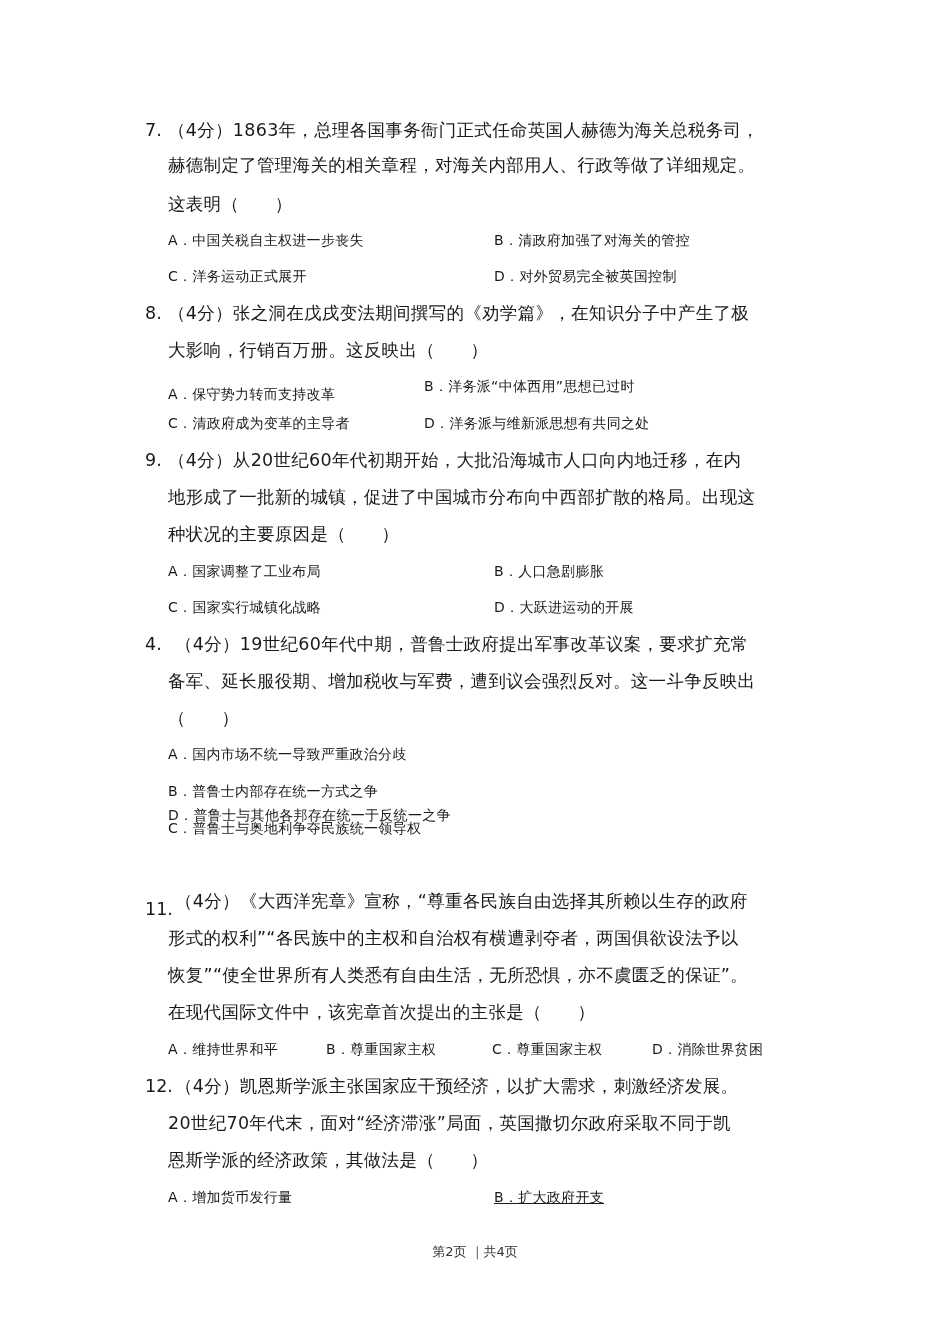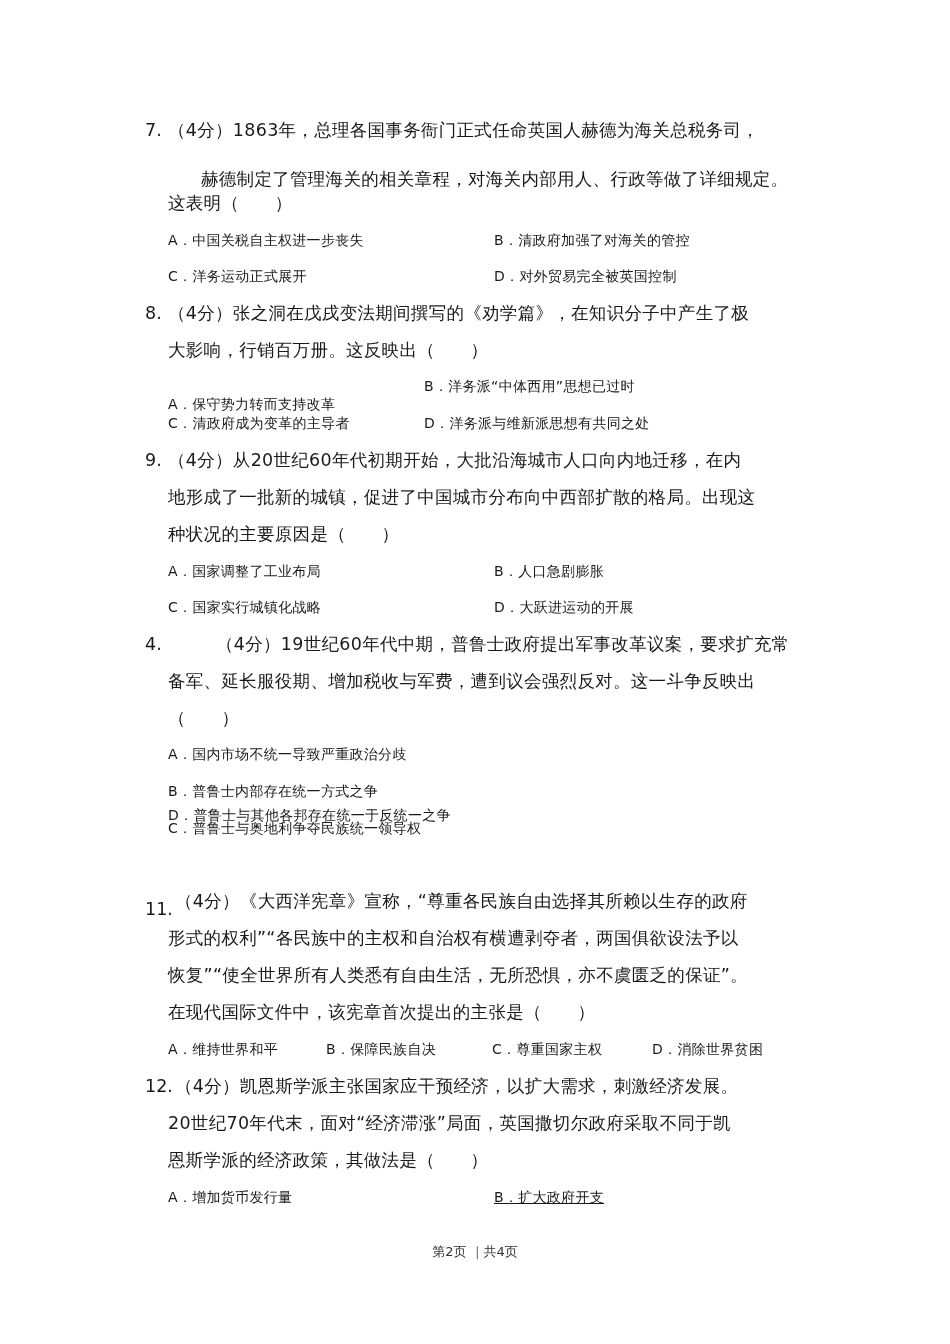--- a/index.html
+++ b/index.html
@@ -21,68 +21,68 @@
   }
 </style>
 </head>
 <body>
 
 <div class="page">
 
   <div>
     <span class="qnum" style="left:145px;top:118px;">7.</span>
     <span class="line" style="left:168px;top:118px;">（4分）1863年，总理各国事务衙门正式任命英国人赫德为海关总税务司，</span>
-    <span class="line" style="left:168px;top:167px;margin-left:33px;">赫德制定了管理海关的相关章程，对海关内部用人、行政等做了详细规定。</span>
-    <span class="line" style="left:168px;top:192px;font-family:Liberation Mono, monospace;">这表明（　　）</span>
+    <span class="line" style="left:168px;top:153px;">赫德制定了管理海关的相关章程，对海关内部用人、行政等做了详细规定。</span>
+    <span class="line" style="left:168px;top:192px;">这表明（　　）</span>
     <span class="opt" style="left:168px;top:228px;">A．中国关税自主权进一步丧失</span>
     <span class="opt" style="left:494px;top:228px;">B．清政府加强了对海关的管控</span>
     <span class="opt" style="left:168px;top:264px;">C．洋务运动正式展开</span>
     <span class="opt" style="left:494px;top:264px;">D．对外贸易完全被英国控制</span>
   </div>
 
   <div>
     <span class="qnum" style="left:145px;top:301px;">8.</span>
     <span class="line" style="left:168px;top:301px;">（4分）张之洞在戊戌变法期间撰写的《劝学篇》，在知识分子中产生了极</span>
     <span class="line" style="left:168px;top:338px;">大影响，行销百万册。这反映出（　　）</span>
-    <span class="opt" style="left:168px;top:392px;">A．保守势力转而支持改革</span>
+    <span class="opt" style="left:168px;top:382px;">A．保守势力转而支持改革</span>
     <span class="opt" style="left:424px;top:374px;">B．洋务派“中体西用”思想已过时</span>
     <span class="opt" style="left:168px;top:411px;">C．清政府成为变革的主导者</span>
     <span class="opt" style="left:424px;top:411px;">D．洋务派与维新派思想有共同之处</span>
   </div>
 
   <div>
     <span class="qnum" style="left:145px;top:448px;">9.</span>
     <span class="line" style="left:168px;top:448px;">（4分）从20世纪60年代初期开始，大批沿海城市人口向内地迁移，在内</span>
     <span class="line" style="left:168px;top:485px;">地形成了一批新的城镇，促进了中国城市分布向中西部扩散的格局。出现这</span>
     <span class="line" style="left:168px;top:522px;">种状况的主要原因是（　　）</span>
     <span class="opt" style="left:168px;top:559px;">A．国家调整了工业布局</span>
     <span class="opt" style="left:494px;top:559px;">B．人口急剧膨胀</span>
     <span class="opt" style="left:168px;top:595px;">C．国家实行城镇化战略</span>
     <span class="opt" style="left:494px;top:595px;">D．大跃进运动的开展</span>
   </div>
 
   <div>
     <span class="qnum" style="left:145px;top:632px;">4.</span>
-    <span class="line" style="left:175px;top:632px;margin-left:41px;">（4分）19世纪60年代中期，普鲁士政府提出军事改革议案，要求扩充常</span>
+    <span class="line" style="left:175px;top:632px;">（4分）19世纪60年代中期，普鲁士政府提出军事改革议案，要求扩充常</span>
     <span class="line" style="left:168px;top:669px;">备军、延长服役期、增加税收与军费，遭到议会强烈反对。这一斗争反映出</span>
     <span class="line" style="left:168px;top:706px;">（　　）</span>
     <span class="opt" style="left:168px;top:742px;">A．国内市场不统一导致严重政治分歧</span>
     <span class="opt" style="left:168px;top:779px;">B．普鲁士内部存在统一方式之争</span>
     <span class="opt" style="left:168px;top:816px;">C．普鲁士与奥地利争夺民族统一领导权</span>
     <span class="opt" style="left:168px;top:803px;">D．普鲁士与其他各邦存在统一于反统一之争</span>
   </div>
 
   <div>
     <span class="qnum" style="left:145px;top:889px;margin-top:8px;">11.</span>
     <span class="line" style="left:175px;top:889px;">（4分）《大西洋宪章》宣称，“尊重各民族自由选择其所赖以生存的政府</span>
     <span class="line" style="left:168px;top:926px;">形式的权利”“各民族中的主权和自治权有横遭剥夺者，两国俱欲设法予以</span>
     <span class="line" style="left:168px;top:963px;">恢复”“使全世界所有人类悉有自由生活，无所恐惧，亦不虞匮乏的保证”。</span>
     <span class="line" style="left:168px;top:1000px;">在现代国际文件中，该宪章首次提出的主张是（　　）</span>
     <span class="opt" style="left:168px;top:1037px;">A．维持世界和平</span>
-    <span class="opt" style="left:326px;top:1037px;">B．保障民族自决</span>
+    <span class="opt" style="left:326px;top:1037px;">B．尊重国家主权</span>
     <span class="opt" style="left:492px;top:1037px;">C．尊重国家主权</span>
     <span class="opt" style="left:652px;top:1037px;">D．消除世界贫困</span>
   </div>
 
   <div>
     <span class="qnum" style="left:145px;top:1074px;">12.</span>
     <span class="line" style="left:175px;top:1074px;">（4分）凯恩斯学派主张国家应干预经济，以扩大需求，刺激经济发展。</span>
     <span class="line" style="left:168px;top:1111px;">20世纪70年代末，面对“经济滞涨”局面，英国撒切尔政府采取不同于凯</span>
     <span class="line" style="left:168px;top:1148px;">恩斯学派的经济政策，其做法是（　　）</span>
     <span class="opt" style="left:168px;top:1185px;">A．增加货币发行量</span>

